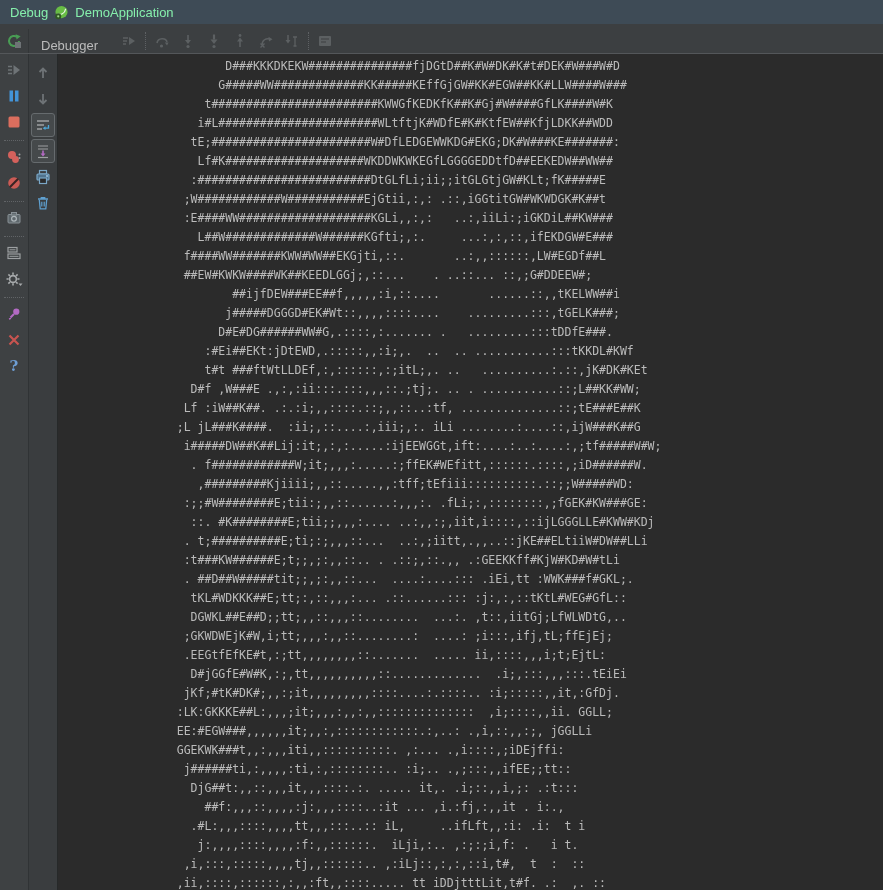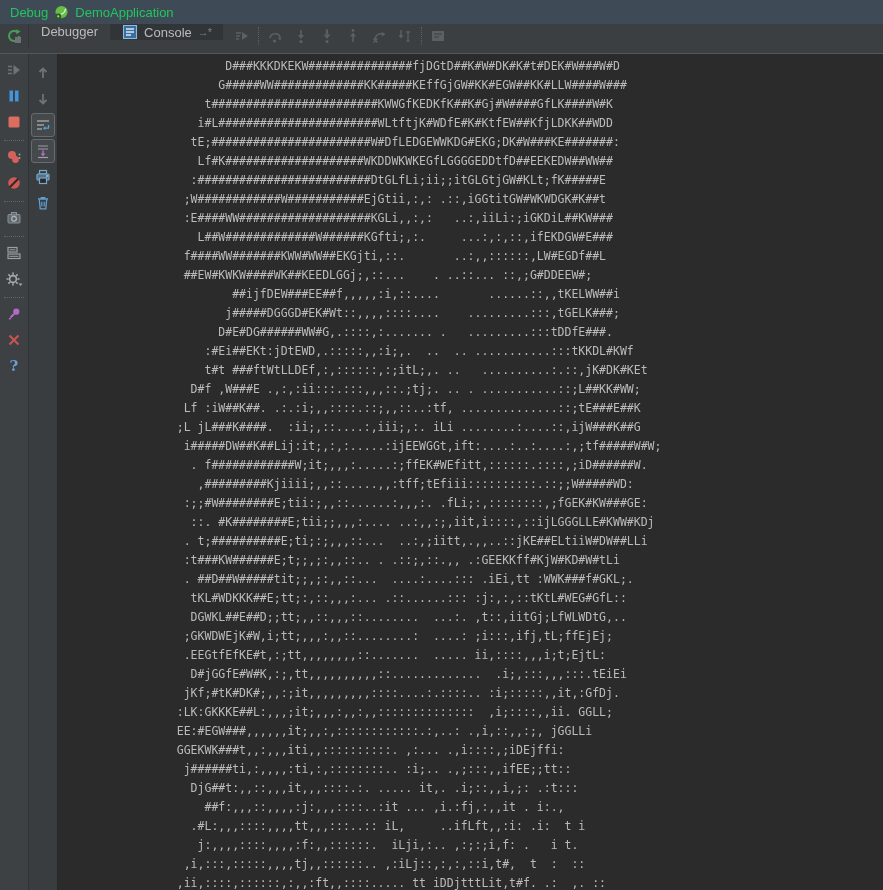--- a/index.html
+++ b/index.html
@@ -5,25 +5,25 @@
   * { box-sizing: border-box; }
   html,body { margin:0; padding:0; }
   body {
     width:883px; height:890px; overflow:hidden;
     background:#2B2B2B;
     font-family:"Liberation Sans", sans-serif;
   }
   .titlebar {
     height:24px; background:#3E4B56;
     display:flex; align-items:center; gap:6px;
-    padding-left:10px; color:#22c55e; font-size:13px;
+    padding-left:10px; color:#86efac; font-size:13px;
   }
   .tabrow {
     height:30px; background:#3C3F41;
-    display:flex; align-items:flex-start;
+    display:flex; align-items:flex-end;
     border-bottom:1px solid #54575A;
   }
   .rerun-cell {
     width:29px; display:flex; align-items:center; justify-content:center;
     border-right:1px solid #333638;
   }
   .tab {
     display:flex; align-items:center; gap:6px;
     padding:0 12px; color:#BBBBBB; font-size:13px; cursor:default;
   }
@@ -83,30 +83,20 @@
       <button class="icon-btn" title="">
         <svg width="16" height="16" viewBox="0 0 16 16">
           <path d="M13 8a5 5 0 1 1-1.8-3.9" fill="none" stroke="#499C54" stroke-width="2"></path>
           <polygon points="9.6,1.2 14.6,3.2 10.6,6.4" fill="#499C54"></polygon>
           <rect x="9" y="9" width="6" height="6" fill="#6E7376"></rect>
         </svg>
       </button>
     </div>
     <div class="tab">
       <span>Debugger</span>
-    </div>
-    <div class="tab selected">
-      <span style="display:flex">
-        <svg width="16" height="16" viewBox="0 0 16 16">
-          <rect x="1.5" y="1.5" width="13" height="13" fill="#3C6E9F" stroke="#8FB9DF" stroke-width="1"></rect>
-          <path d="M4 5h8M4 8h8M4 11h5" stroke="#D7E7F4" stroke-width="1.3"></path>
-        </svg>
-      </span>
-      <span>Console</span>
-      <span class="tab-suffix">→*</span>
     </div>
 
     <div class="steps">
       <button class="icon-btn">
         <svg width="16" height="16" viewBox="0 0 16 16">
             <path d="M2 5h5M2 8h4M2 11h3" stroke="#5C6062" stroke-width="1.4"></path>
             <polygon points="8,4 14,8 8,12" fill="#5C6062"></polygon>
           </svg>
       </button>
       <span class="vsep"></span>

